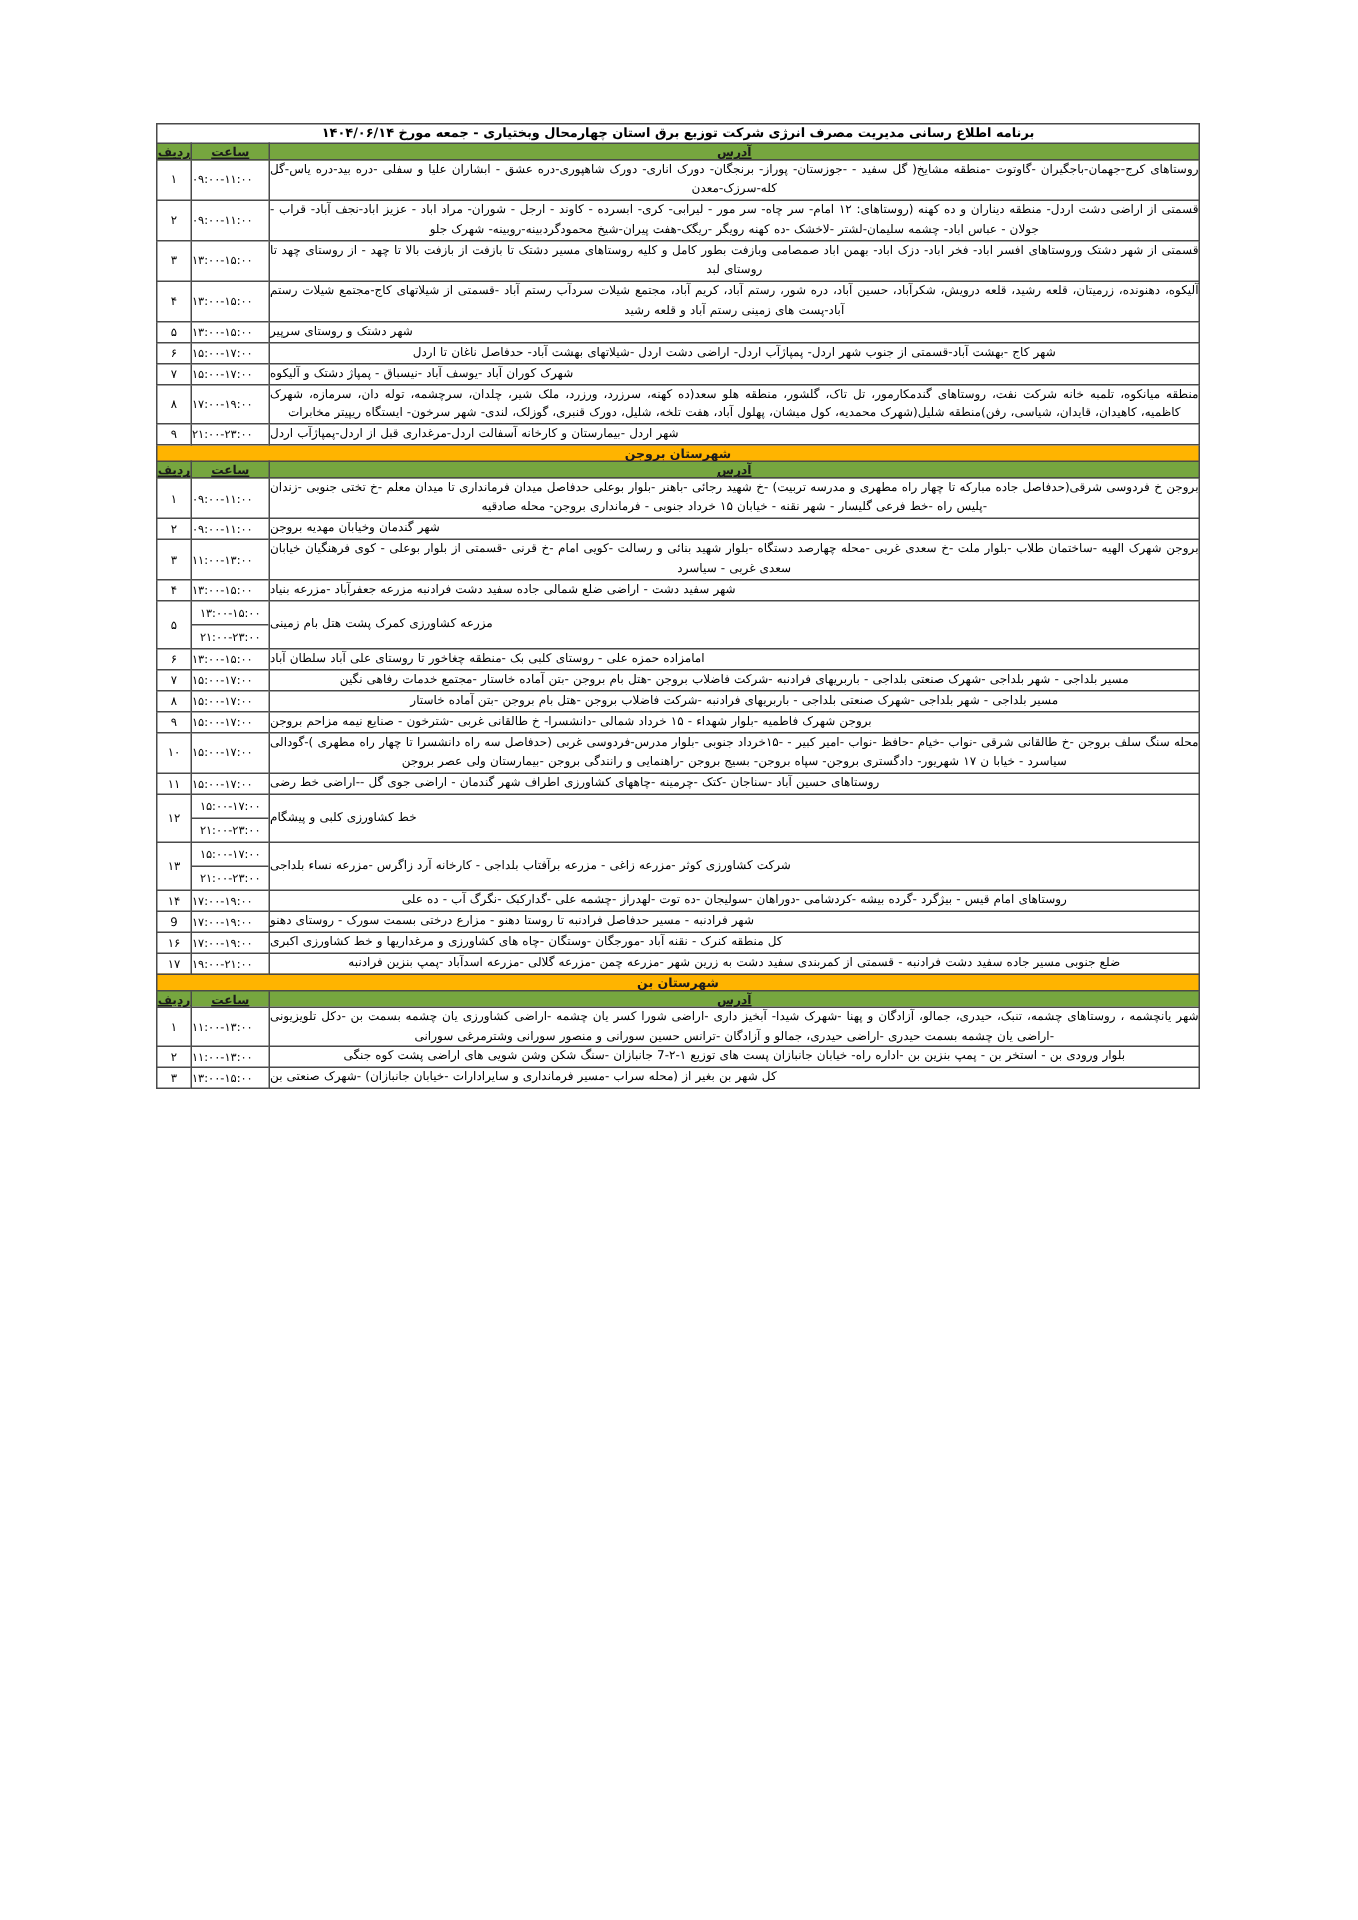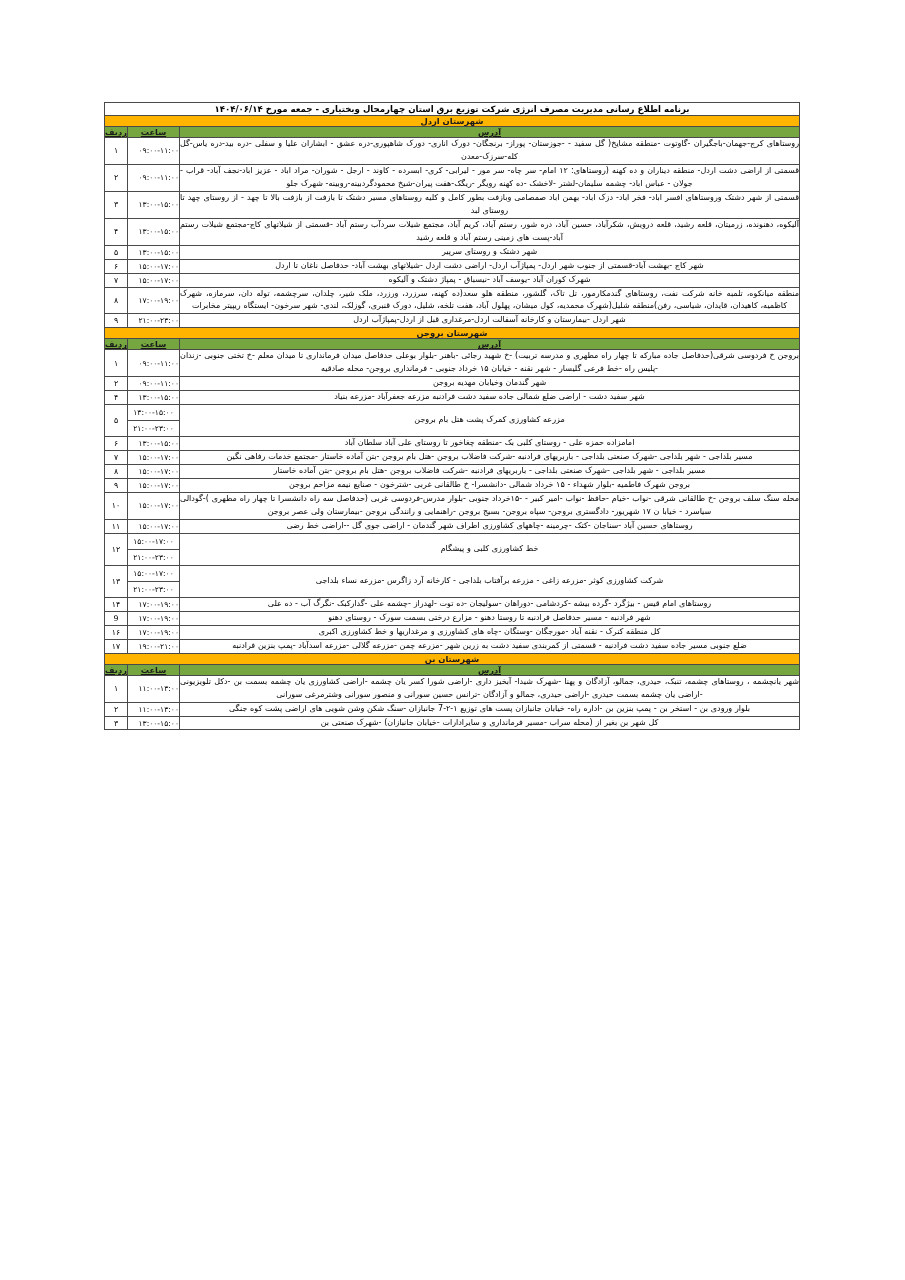--- a/index.html
+++ b/index.html
@@ -14,21 +14,20 @@
     font-family: "DejaVu Sans", "Liberation Sans", sans-serif;
     color: #000000;
     direction: rtl;
   }
   .page {
     position: relative;
     width: 905px;
     height: 990px;
     box-sizing: border-box;
     padding: 82px 105px 0 105px;
-    margin-top: 20px;
   }
   table.sched {
     width: 695px;
     border-collapse: collapse;
     table-layout: fixed;
     border: 1.5px solid #1a1a1a;
   }
   table.sched td, table.sched th {
     border: 1px solid #4a4a4a;
     padding: 0;
@@ -61,32 +60,32 @@
     background: #76a63f;
     text-align: center;
     font-size: 8.2px;
     font-weight: bold;
     color: #1a1a1a;
     padding: 4px 2px;
     border: 1px solid #3d3d3d;
     text-decoration: underline;
   }
   .addr-cell {
-    text-align: center;
+    text-align: left;
     font-size: 8px;
     line-height: 1.62;
     padding: 4px 7px;
     word-spacing: 0.2px;
   }
   .addr-cell.just {
     text-align: justify;
     text-align-last: center;
   }
   .time-cell {
-    text-align: right;
+    text-align: left;
     font-size: 7.6px;
     padding: 3px 1px;
     white-space: nowrap;
     letter-spacing: -0.1px;
   }
   .num-cell {
     text-align: center;
     font-size: 7.8px;
     padding: 3px 1px;
   }
@@ -111,23 +110,20 @@
     <colgroup>
       <col class="c-addr">
       <col class="c-time">
       <col class="c-num">
     </colgroup>
     <tbody id="table-body">
         <tr>
           <td class="title-cell" colspan="3">برنامه اطلاع رسانی مدیریت مصرف انرژی شرکت توزیع برق استان چهارمحال وبختیاری  -  جمعه مورخ ۱۴۰۴/۰۶/۱۴</td>
         </tr>
         <tr>
-          <td class="county-cell" colspan="3">شهرستان اردل</td>
-        </tr>
-        <tr>
           <th class="head-addr">آدرس</th>
           <th class="head-time">ساعت</th>
           <th class="head-num">ردیف</th>
         </tr>
         <tr>
           <td class="addr-cell just">روستاهای کرج-جهمان-باجگیران -گاوتوت -منطقه مشایخ( گل سفید - -جوزستان- پوراز- برنجگان- دورک اناری- دورک شاهپوری-دره عشق - ابشاران علیا و سفلی -دره بید-دره یاس-گل کله-سرزک-معدن</td>
           <td class="time-cell">۰۹:۰۰-۱۱:۰۰</td>
           <td class="num-cell">۱</td>
         </tr>
         <tr>
@@ -182,26 +178,31 @@
           <td class="addr-cell just">بروجن خ فردوسی شرقی(حدفاصل جاده مبارکه تا چهار راه مطهری و مدرسه تربیت) -خ شهید رجائی -باهنر -بلوار بوعلی حدفاصل میدان فرمانداری تا میدان معلم -خ تختی جنوبی -زندان -پلیس راه -خط فرعی گلیسار - شهر نقنه - خیابان ۱۵ خرداد جنوبی - فرمانداری بروجن- محله صادقیه</td>
           <td class="time-cell">۰۹:۰۰-۱۱:۰۰</td>
           <td class="num-cell">۱</td>
         </tr>
         <tr>
           <td class="addr-cell">شهر گندمان وخیابان مهدیه بروجن</td>
           <td class="time-cell">۰۹:۰۰-۱۱:۰۰</td>
           <td class="num-cell">۲</td>
         </tr>
         <tr>
+          <td class="addr-cell just">بروجن شهرک الهیه -ساختمان طلاب -بلوار ملت -خ سعدی غربی -محله چهارصد دستگاه -بلوار شهید بنائی و رسالت -کویی امام -خ قرنی -قسمتی از بلوار بوعلی - کوی فرهنگیان خیابان سعدی غربی - سیاسرد</td>
+          <td class="time-cell">۱۱:۰۰-۱۳:۰۰</td>
+          <td class="num-cell">۳</td>
+        </tr>
+        <tr>
           <td class="addr-cell">شهر سفید دشت - اراضی ضلع شمالی جاده سفید دشت فرادنبه مزرعه جعفرآباد -مزرعه بنیاد</td>
           <td class="time-cell">۱۳:۰۰-۱۵:۰۰</td>
           <td class="num-cell">۴</td>
         </tr>
         <tr>
-          <td class="addr-cell">مزرعه کشاورزی کمرک پشت هتل بام بروجن</td>
+          <td class="addr-cell">مزرعه کشاورزی کمرک پشت هتل بام زمینی</td>
           <td class="time-stack">
             <div class="slot">۱۳:۰۰-۱۵:۰۰</div>
             <div class="slot">۲۱:۰۰-۲۳:۰۰</div>
           </td>
           <td class="num-cell">۵</td>
         </tr>
         <tr>
           <td class="addr-cell">امامزاده حمزه علی - روستای کلبی بک -منطقه چغاخور تا روستای علی آباد سلطان آباد</td>
           <td class="time-cell">۱۳:۰۰-۱۵:۰۰</td>
           <td class="num-cell">۶</td>

